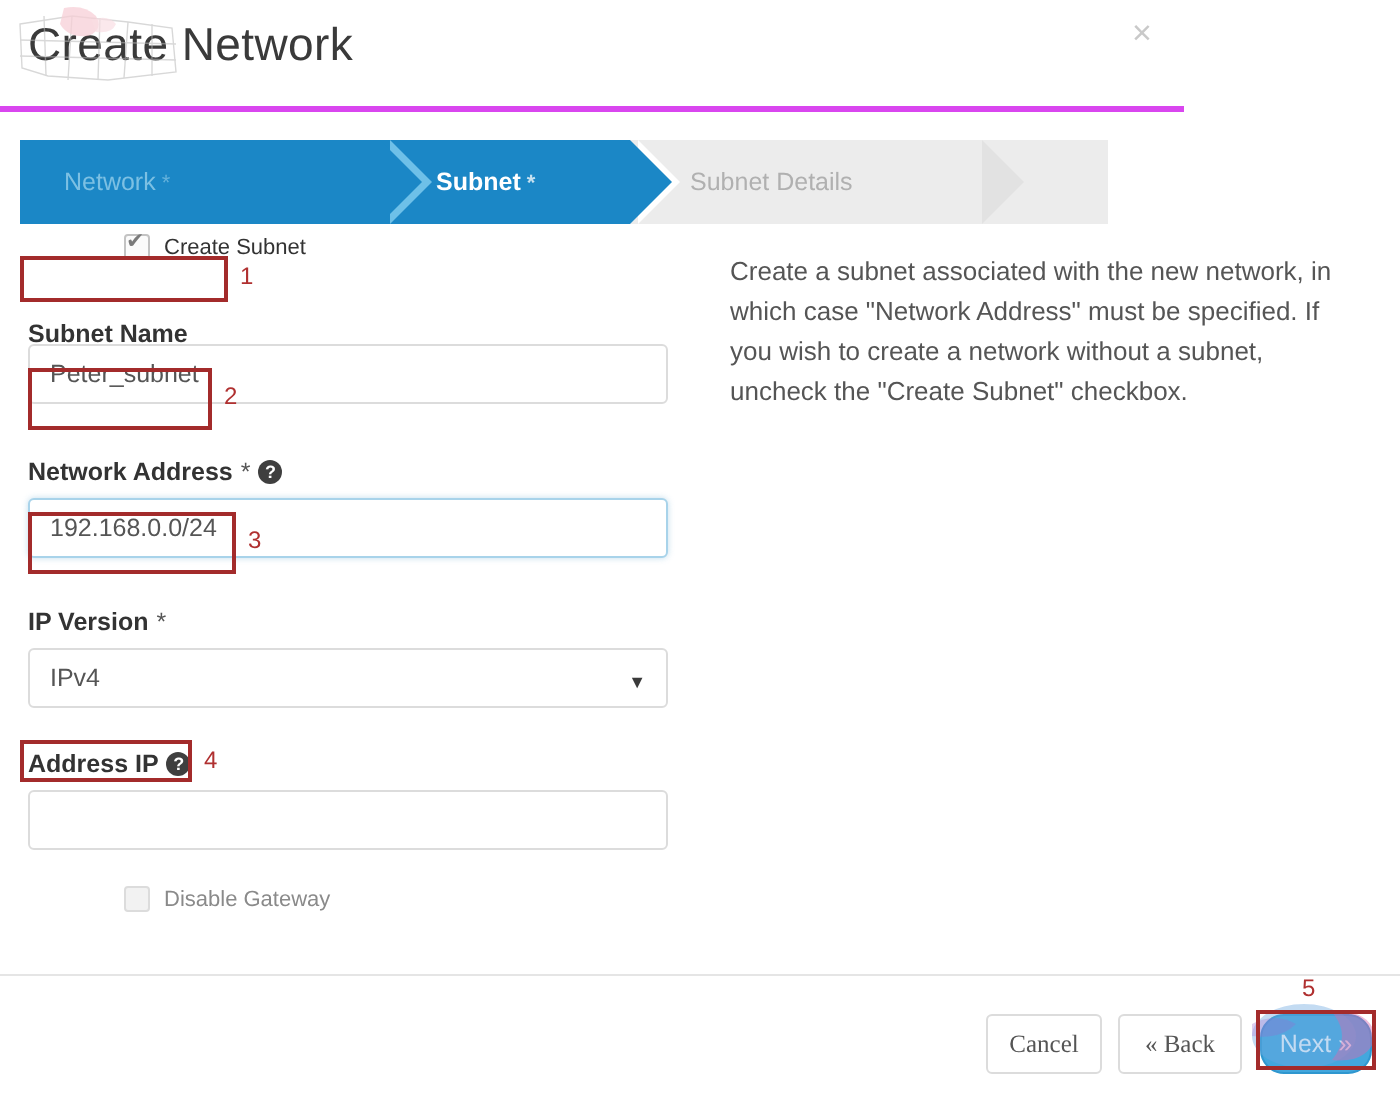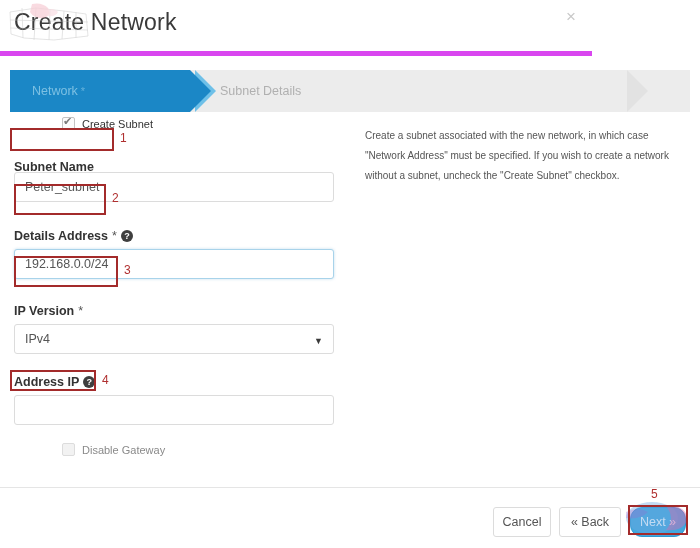--- a/index.html
+++ b/index.html
@@ -22,21 +22,21 @@
     inset: 0;
     background: #ffffff;
   }
 
   
   .modal-header {
     position: absolute;
     left: 0; top: 0;
     width: 592px;
     height: 56px;
-    border-bottom: 5px solid #d946ef;
+    border-bottom: 3px solid #d946ef;
     box-sizing: border-box;
   }
   .modal-title {
     position: absolute;
     left: 14px; top: 9px;
     font-size: 23px;
     font-weight: normal;
     color: #3a3a3a;
     letter-spacing: .2px;
     white-space: nowrap;
@@ -62,21 +62,21 @@
     pointer-events: none;
     opacity: .55;
   }
   .wm-top { left: 6px; top: 2px; width: 88px; height: 46px; }
   .wm-bottom { left: 618px; top: 498px; width: 74px; height: 44px; opacity: .75; }
 
   
   .wizard {
     position: absolute;
     left: 10px; top: 70px;
-    width: 680px; height: 42px;
+    width: 544px; height: 42px;
     background: #ececec;
     display: flex;
   }
   .step {
     position: relative;
     height: 42px;
     display: flex;
     align-items: center;
     box-sizing: border-box;
     font-size: 12.5px;
@@ -141,21 +141,21 @@
   }
   .form-col {
     position: absolute;
     left: 14px; top: 0;
     width: 330px;
   }
   .help-col {
     position: absolute;
     left: 365px; top: 14px;
     width: 310px;
-    font-size: 10px;
+    font-size: 13px;
     line-height: 20px;
     color: #555555;
   }
 
   
   .checkbox-row {
     display: flex;
     align-items: center;
     gap: 7px;
     font-size: 11px;
@@ -283,20 +283,21 @@
     font-size: 12.5px;
     font-family: "Liberation Sans", sans-serif;
     box-sizing: border-box;
     cursor: pointer;
     padding: 0;
   }
   .btn-default {
     background: #ffffff;
     border: 1px solid #dcdcdc;
     color: #555555;
+    font-family: Liberation Serif, serif;
   }
   .btn-primary {
     background: #43a7dd;
     border: 1px solid #2f97cf;
     color: #ffffff;
   }
   #btn-cancel { left: 493px; width: 58px; }
   #btn-back   { left: 559px; width: 62px; }
   #btn-next   { left: 630px; width: 56px; border-radius: 12px; }
 </style>
@@ -322,20 +323,23 @@
       <path d="M44 7 L43 38"></path>
     </g>
     <path d="M26 2 Q36 0 42 6 Q46 13 38 16 Q28 17 24 10 Z" fill="#f0a8b6" opacity="0.75"></path>
     <path d="M40 8 Q48 5 52 10 Q50 15 42 14 Z" fill="#f4c3cd" opacity="0.7"></path>
   </svg>
 
   <div class="wizard">
     <div class="step done">
       <span class="step-label"><span>Network</span><span class="req">*</span></span>
     </div>
+    <div class="step active">
+      <span class="step-label"><span>Subnet</span><span class="req">*</span></span>
+    </div>
     <div class="step todo">
       <span class="step-label"><span>Subnet Details</span></span>
     </div>
   </div>
 
   <div class="modal-body">
 
     <div class="form-col">
 
       <div class="blk blk-create-subnet checkbox-row">
@@ -344,21 +348,21 @@
       </div>
 
       <div class="blk blk-subnet-name-lbl field-label">
         <span>Subnet Name</span>
       </div>
       <div class="blk blk-subnet-name-inp">
         <input class="input" type="text" value="Peter_subnet" style="">
       </div>
 
       <div class="blk blk-netaddr-lbl field-label">
-        <span>Details Address</span>
+        <span>Network Address</span>
         <span class="star">*</span>
         <span class="help-icon">?</span>
       </div>
       <div class="blk blk-netaddr-inp">
         <input class="input focused" type="text" value="192.168.0.0/24" style="">
       </div>
 
       <div class="blk blk-ipver-lbl field-label">
         <span>IP Version</span>
         <span class="star">*</span>

